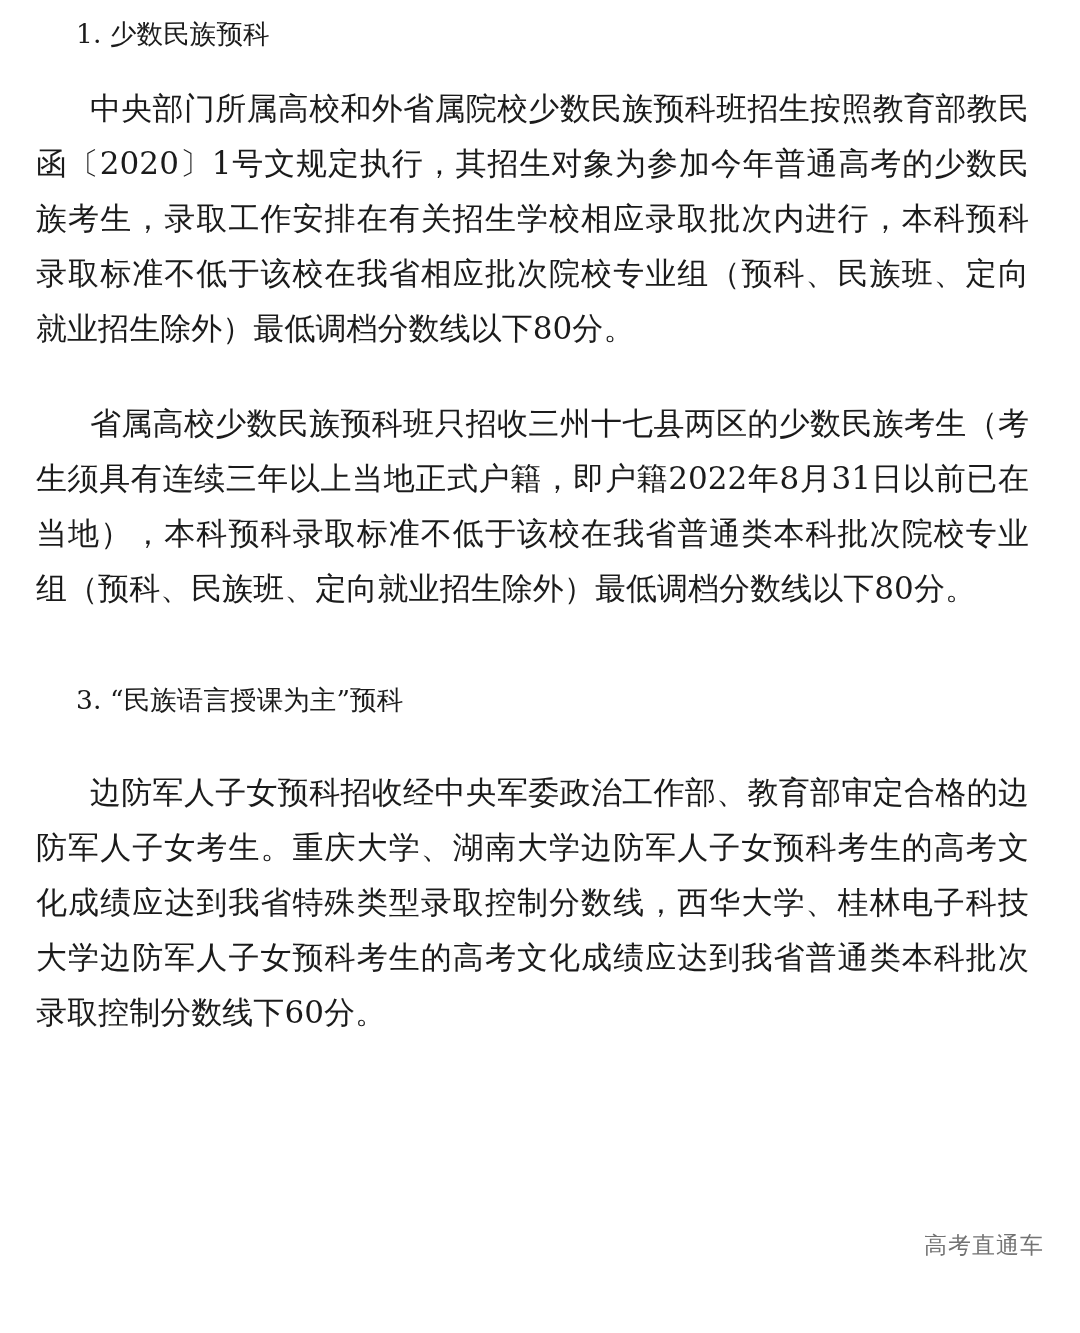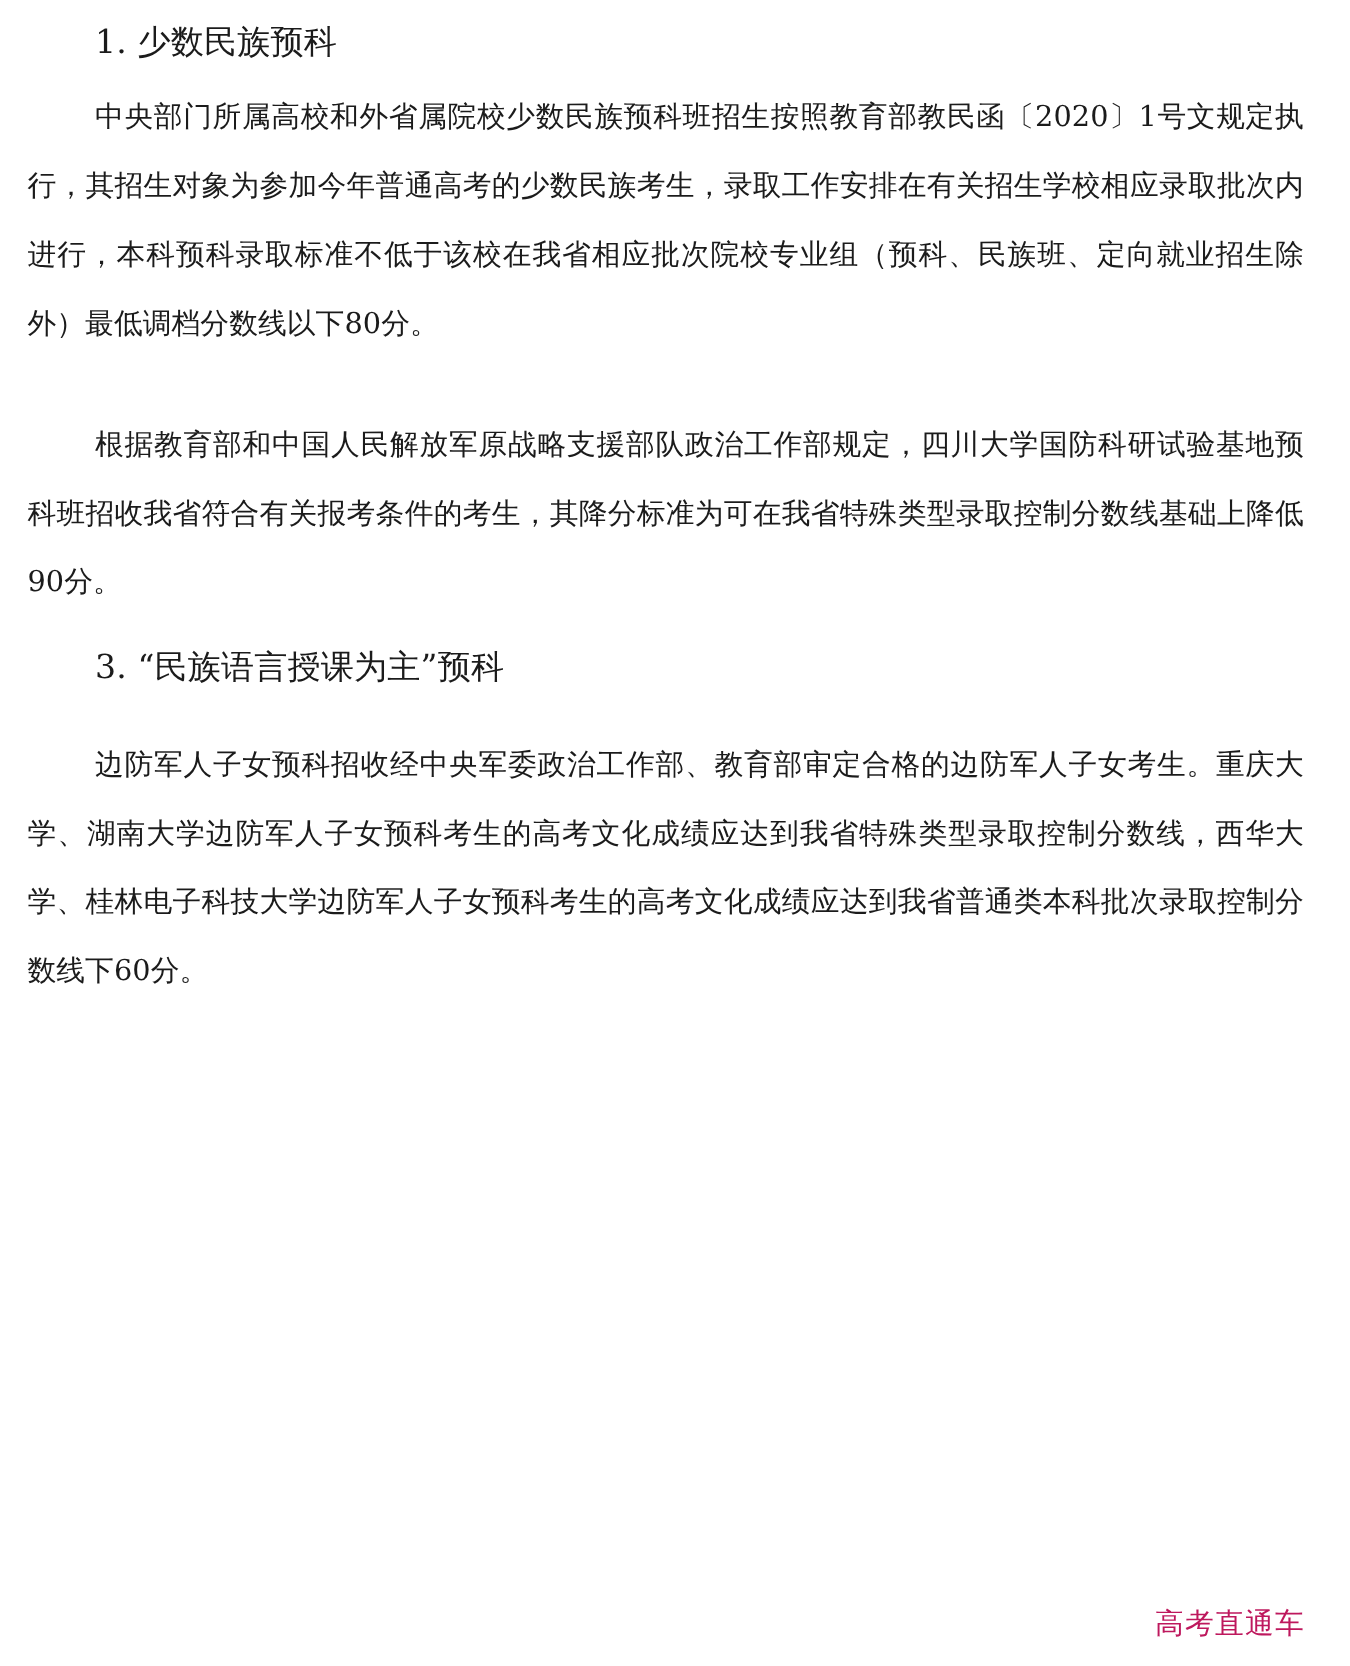--- a/index.html
+++ b/index.html
@@ -36,66 +36,66 @@
     text-indent: 54px;
     letter-spacing: 0.1px;
     margin: 0;
     text-align: left;
     white-space: nowrap;
     color: #1b1b1b;
   }
 
   
   .para {
-    font-size: 23px;
+    font-size: 31px;
     line-height: 55px;
     text-indent: 54px;
-    margin: 0;
+    margin: 14px;
     text-align: justify;
     text-justify: inter-character;
     letter-spacing: 0.05px;
     color: #1b1b1b;
   }
 
   
   .gap-sm { height: 6px; }
   .gap-md { height: 12px; }
 
   .watermark {
     position: absolute;
     right: 36px;
-    top: 1283px;
+    top: 1230px;
     font-family: "Liberation Sans", "DejaVu Sans", sans-serif;
     font-size: 23px;
     line-height: 30px;
-    color: #be185d;
+    color: #737373;
     letter-spacing: 1px;
     white-space: nowrap;
     user-select: none;
   }
 </style>
 </head>
 <body>
 
 <div id="page">
   <div class="doc-body">
 
     <p class="heading">1. 少数民族预科</p>
     <div class="gap-sm"></div>
 
     <p class="para">中央部门所属高校和外省属院校少数民族预科班招生按照教育部教民函〔2020〕1号文规定执行，其招生对象为参加今年普通高考的少数民族考生，录取工作安排在有关招生学校相应录取批次内进行，本科预科录取标准不低于该校在我省相应批次院校专业组（预科、民族班、定向就业招生除外）最低调档分数线以下80分。</p>
     <div class="gap-md"></div>
 
+    <p class="para">省属高校少数民族预科班只招收三州十七县两区的少数民族考生（考生须具有连续三年以上当地正式户籍，即户籍2022年8月31日以前已在当地），本科预科录取标准不低于该校在我省普通类本科批次院校专业组（预科、民族班、定向就业招生除外）最低调档分数线以下80分。</p>
     <div class="gap-md"></div>
 
     <div class="gap-md"></div>
 
     <div class="gap-sm"></div>
 
-    <p class="para">根据教育部和中国人民解放军原战略支援部队政治工作部规定，四川大学国防科研试验基地预科班招收我省符合有关报考条件的考生，其降分标准为可在我省特殊类型录取控制分数线基础上降低90分。</p>
     <div class="gap-md"></div>
 
     <p class="heading">3. “民族语言授课为主”预科</p>
     <div class="gap-sm"></div>
 
     <div class="gap-md"></div>
 
     <div class="gap-sm"></div>
 
     <p class="para">边防军人子女预科招收经中央军委政治工作部、教育部审定合格的边防军人子女考生。重庆大学、湖南大学边防军人子女预科考生的高考文化成绩应达到我省特殊类型录取控制分数线，西华大学、桂林电子科技大学边防军人子女预科考生的高考文化成绩应达到我省普通类本科批次录取控制分数线下60分。</p>

